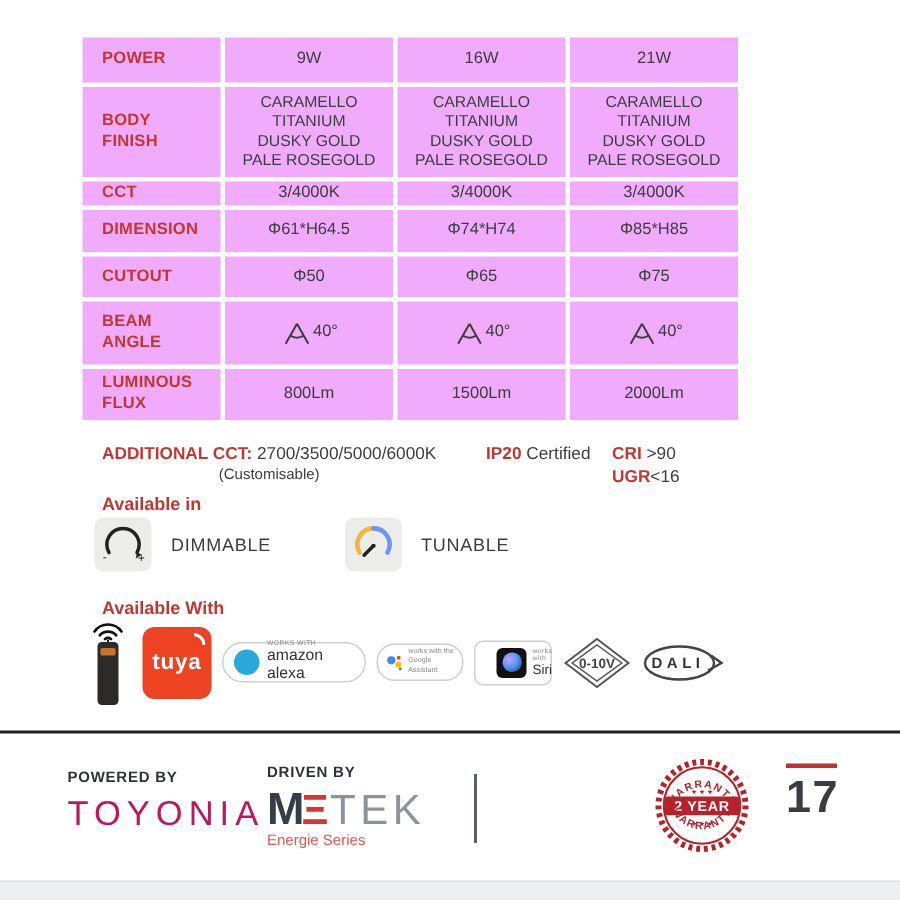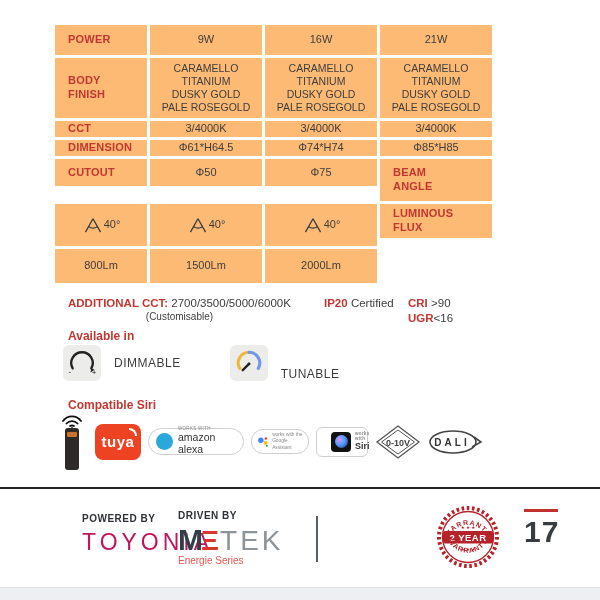--- a/index.html
+++ b/index.html
@@ -4,72 +4,72 @@
 <style>
   * { margin:0; padding:0; box-sizing:border-box; }
   html,body { background:#fff; }
   .sheet {
     position:relative; width:600px; height:600px; background:#ffffff;
     font-family:"Liberation Sans", sans-serif; overflow:hidden;
   }
   
   .spec-table { position:absolute; left:55px; top:25px; display:grid;
     grid-template-columns:92px 112px 112px 112px; gap:3px; }
-  .cell { background:#fdba74; display:flex; align-items:center; justify-content:center;
+  .cell { background:#f0abfc; display:flex; align-items:center; justify-content:center;
     font-size:11px; color:#3d3d3d; text-align:center; line-height:1.25; }
   .cell.lbl { justify-content:flex-start; padding-left:13px; color:#c13832;
     font-weight:bold; text-align:left; white-space:pre-line; letter-spacing:.2px; }
   .multiline { white-space:pre-line; font-size:10.5px; }
-  .h1{height:30px}.h2{height:60px}.h3{height:16px}.h4{height:16px}.h5{height:27px}.h6{height:42px}.h7{height:34px}
+  .h1{height:30px}.h2{height:60px}.h3{height:16px}.h4{height:28px}.h5{height:27px}.h6{height:42px}.h7{height:34px}
   .beam-cell { flex-direction:row; gap:0; }
   .beam-cell svg { display:block; }
   
   .red-b { color:#c13832; font-weight:bold; }
   .dark { color:#3d3d3d; }
   .additional { position:absolute; left:68px; top:297px; font-size:11.5px; text-align:center; }
   .additional .line1 { white-space:nowrap; }
   .additional .line2 { font-size:10px; color:#3d3d3d; margin-top:2px; }
   .ip-block { position:absolute; left:324px; top:297px; font-size:11.5px; white-space:nowrap; }
   .cri-block { position:absolute; left:408px; top:297px; font-size:11.5px; }
   .cri-block div { margin-bottom:3px; white-space:nowrap; }
   .avail-title { position:absolute; left:68px; top:329px; font-size:12px; }
   .avail-row { position:absolute; left:63px; top:345px; display:flex; align-items:center; }
   .opt { display:flex; align-items:center; }
   .opt-icon { width:38px; height:36px; background:#ececeb; border-radius:6px;
     display:flex; align-items:center; justify-content:center; }
   .opt-label { font-size:12px; color:#3d3d3d; margin-left:13px; letter-spacing:.5px; }
-  .opt+.opt { margin-left:49px;align-items:flex-end; }
+  .opt+.opt { margin-left:49px; }
   
   .compat-title { position:absolute; left:68px; top:398px; font-size:12px; }
   .logos-row { position:absolute; left:60px; top:413px; display:flex; align-items:center; gap:7px; width:480px; }
   .remote { display:flex; flex-direction:column; align-items:center; margin-right:4px; }
   .remote-body { width:14px; height:42px; background:#2e2a29; border-radius:3px; position:relative; }
   .remote-screen { position:absolute; left:2px; top:4px; width:10px; height:5px; background:#c8732c; border-radius:1px; }
-  .tuya { width:46px; height:36px; background:#ee4323; border-radius:8px; position:relative;
+  .tuya { width:46px; height:48px; background:#ee4323; border-radius:8px; position:relative;
     display:flex; align-items:center; justify-content:center; }
   .tuya-text { color:#fff; font-weight:bold; font-size:15px; letter-spacing:.5px; }
   .tuya-swoosh { position:absolute; right:4px; top:4px; width:8px; height:8px;
     border:2px solid #fff; border-left:none; border-bottom:none; border-radius:0 8px 0 0; }
   .pill { background:#fff; border:1px solid #cfcfcf; display:flex; align-items:center; }
   .alexa { width:96px; height:27px; border-radius:14px; padding:0 7px; gap:5px; }
   .alexa-circle { width:17px; height:17px; border-radius:50%; background:#2aa8dc; flex:none; }
   .pill-text { display:flex; flex-direction:column; line-height:1.1; }
   .tiny { font-size:4.5px; color:#888; letter-spacing:.3px; }
   .alexa-name { font-size:10.5px; color:#333; }
   .google { width:58px; height:25px; border-radius:12px; padding:0 5px; gap:4px; }
   .google-text { font-size:4.8px; color:#8a8a8a; line-height:1.3; white-space:pre-line; }
-  .siri { width:52px; height:25px; border-radius:6px; padding:14px; gap:4px;font-weight:bold; }
+  .siri { width:52px; height:25px; border-radius:6px; padding:14px; gap:4px; }
   .siri-sq { width:20px; height:20px; background:#111; border-radius:4px; flex:none;
     display:flex; align-items:center; justify-content:center; }
   .siri-orb { width:13px; height:13px; border-radius:50%;
     background:radial-gradient(circle at 35% 35%, #c9f, #59f 45%, #136); }
   .siri-name { font-size:9px; color:#333; }
   
   .footer-line { position:absolute; left:0; top:487px; width:600px; height:2px; background:#212126; }
-  .powered { position:absolute; left:45px; top:513px;margin-left:37px; }
+  .powered { position:absolute; left:45px; top:513px; }
   .small-cap { font-size:10px; font-weight:bold; color:#2e3136; letter-spacing:.5px; }
   .toyonia { font-size:23px; color:#be185d; letter-spacing:4px; margin-top:5px; }
   .driven { position:absolute; left:178px; top:510px; }
   .metek { display:flex; align-items:baseline; margin-top:2px; }
   .metek-m { font-size:30px; font-weight:800; color:#333e47; }
   .metek-e { font-size:28px; font-weight:800; color:#d8362f; margin-left:-2px; }
   .metek-tek { font-size:28px; font-weight:400; color:#8d9499; letter-spacing:3px; margin-left:1px; }
   .metek-series { font-size:10px; color:#e4574f; text-align:left; margin-top:-2px; padding-right:6px; }
   .vdiv { position:absolute; left:316px; top:516px; width:2px; height:46px; background:#5a5f66; }
   .features { position:absolute; left:330px; top:526px; font-size:11.5px; font-weight:bold;
@@ -113,20 +113,21 @@
     <div class="cell h3">3/4000K</div>
     <div class="cell h3">3/4000K</div>
 
     <div class="cell lbl h4">DIMENSION</div>
     <div class="cell h4">Φ61*H64.5</div>
     <div class="cell h4">Φ74*H74</div>
     <div class="cell h4">Φ85*H85</div>
 
     <div class="cell lbl h5">CUTOUT</div>
     <div class="cell h5">Φ50</div>
+    <div class="cell h5">Φ65</div>
     <div class="cell h5">Φ75</div>
 
     <div class="cell lbl h6">BEAM
 ANGLE</div>
     <div class="cell h6 beam-cell">
       <svg width="22" height="16" viewBox="0 0 24 18">
         <path d="M12 2 L3.5 17 M12 2 L20.5 17 M7 11 Q12 14 17 11" fill="none" stroke="#3d3d3d" stroke-width="1.5"></path>
       </svg>
       <span>40°</span>
     </div>
@@ -190,21 +191,21 @@
           <path d="M 8.6 25 A 12 12 0 0 1 19 7" fill="none" stroke="#eeb83c" stroke-width="3.4" stroke-linecap="round"></path>
           <path d="M 19 7 A 12 12 0 0 1 29.4 25" fill="none" stroke="#6d97e8" stroke-width="3.4" stroke-linecap="round"></path>
           <line x1="19" y1="20" x2="12" y2="27" stroke="#222" stroke-width="2.6" stroke-linecap="round"></line>
           <circle cx="19" cy="20" r="1.6" fill="#222"></circle>
         </svg>
       </div>
       <div class="opt-label">TUNABLE</div>
     </div>
   </div>
 
-  <div class="compat-title red-b">Compatible Siri</div>
+  <div class="compat-title red-b">Available With</div>
   <div class="logos-row">
     <div class="remote">
       <svg width="24" height="15" viewBox="0 0 24 15">
         <path d="M3 8 A 11 11 0 0 1 21 8 M6.5 10.5 A 7.5 7.5 0 0 1 17.5 10.5 M10 13 A 3.5 3.5 0 0 1 14 13" fill="none" stroke="#111" stroke-width="1.8" stroke-linecap="round"></path>
         <circle cx="12" cy="14.2" r="0.8" fill="#111"></circle>
       </svg>
       <div class="remote-body">
           <div class="remote-screen"></div>
         </div>
     </div>

